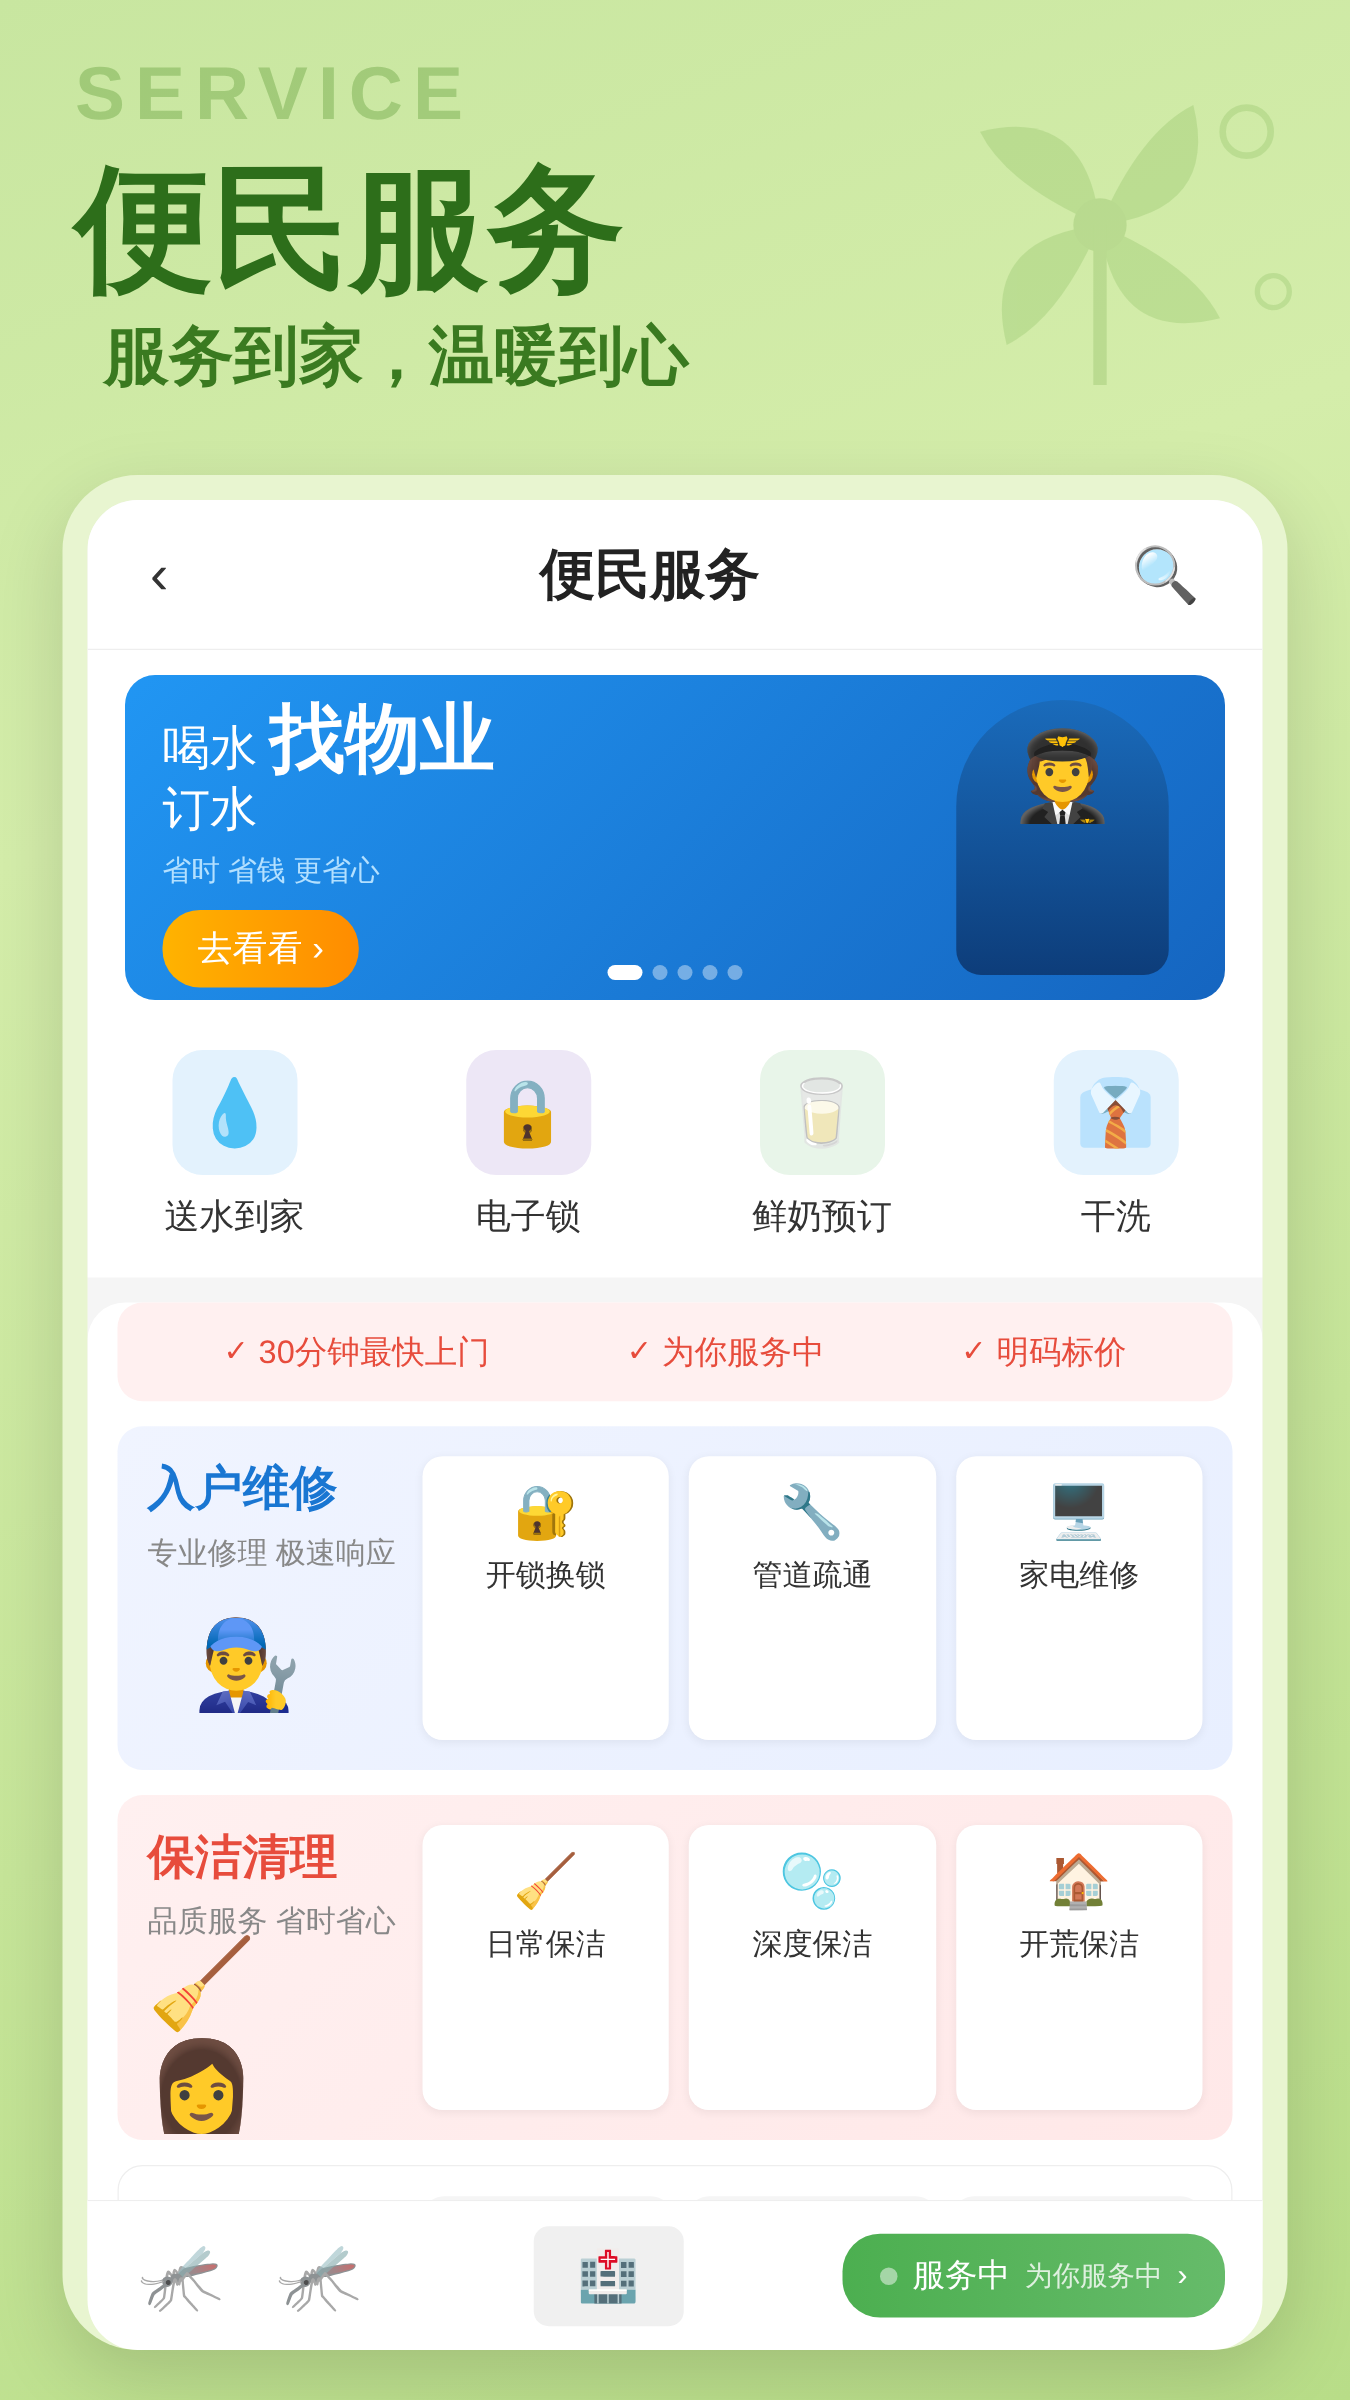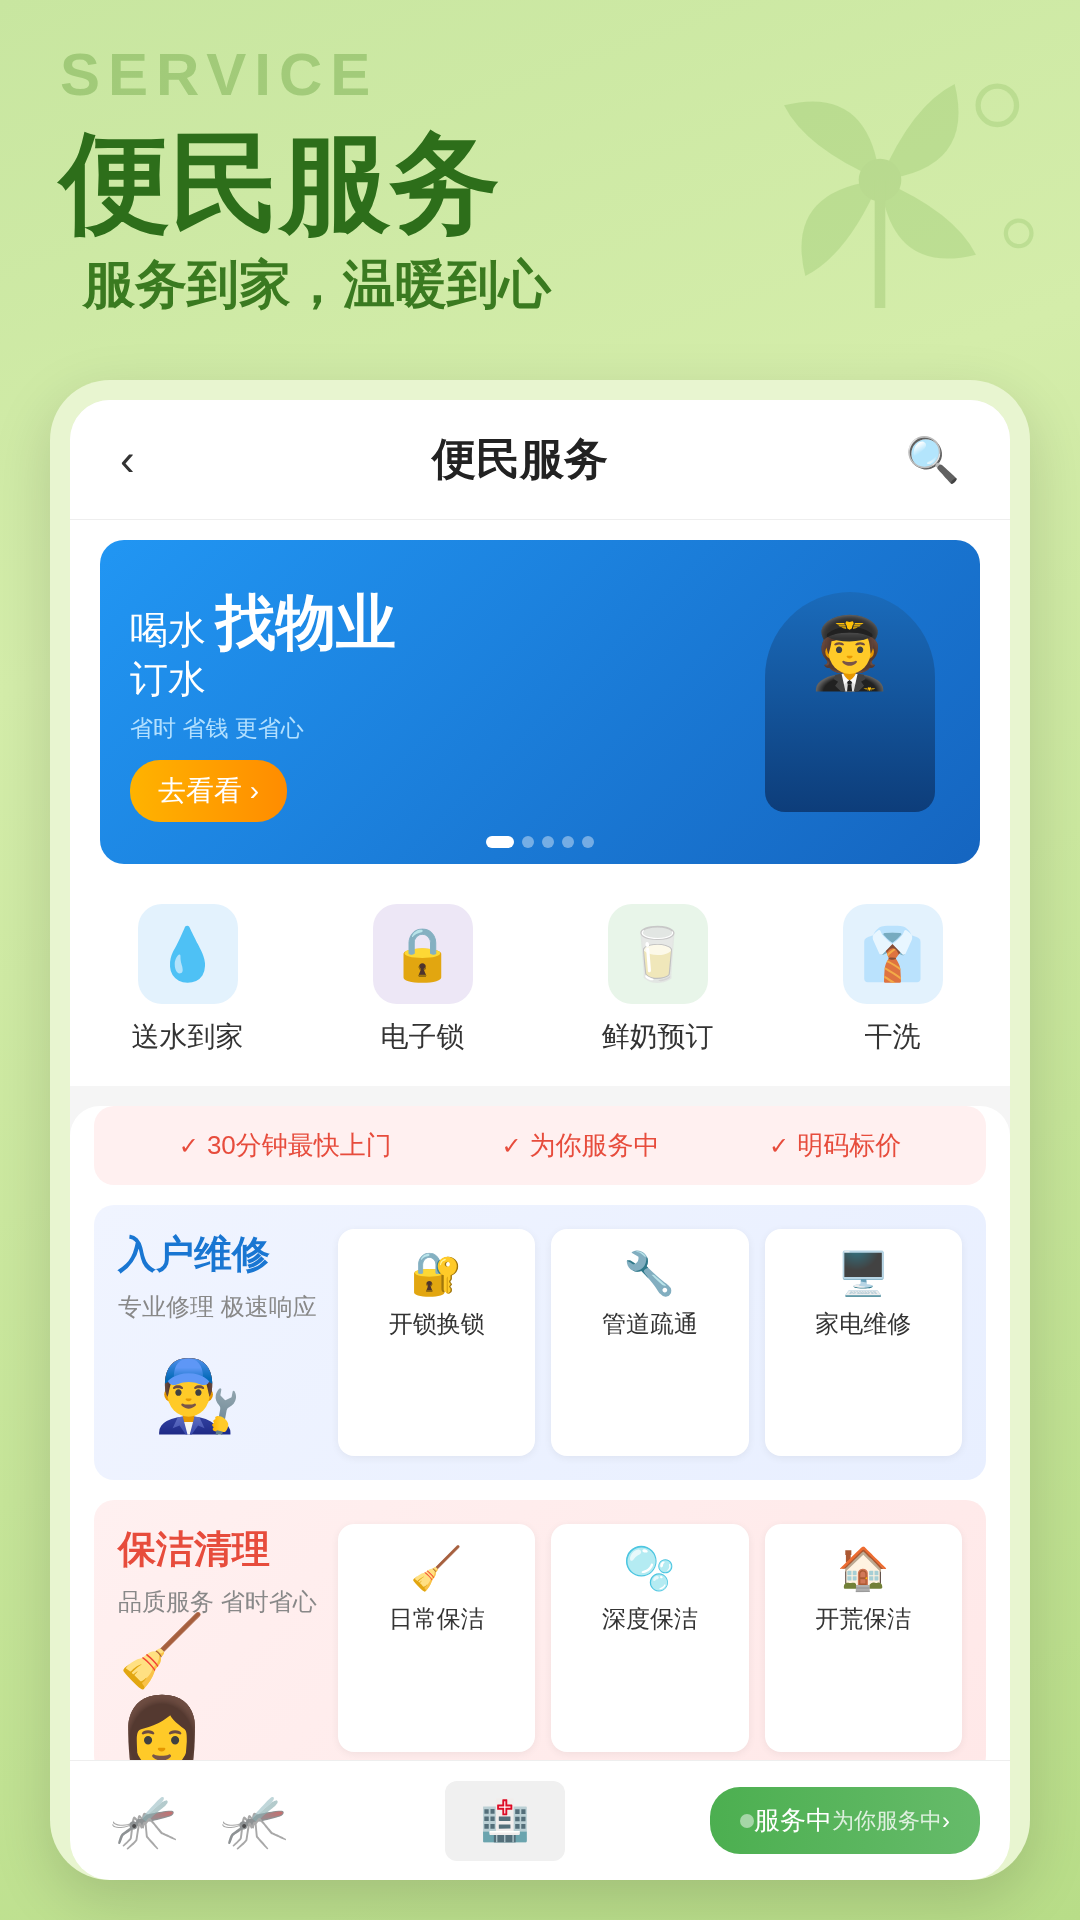--- a/index.html
+++ b/index.html
@@ -104,21 +104,21 @@
 
     
     .banner-container {
       background: white;
       padding: 20px 30px;
     }
 
     .banner {
       background: linear-gradient(135deg, #2196F3 0%, #1565C0 100%);
       border-radius: 24px;
-      height: 324px;
+      height: 260px;
       display: flex;
       align-items: center;
       padding: 30px;
       position: relative;
       overflow: hidden;
     }
 
     .banner-text-area {
       flex: 1;
     }
@@ -377,20 +377,21 @@
     }
 
     .service-chip {
       background: linear-gradient(90deg, #4CAF50, #66BB6A);
       border-radius: 30px;
       padding: 16px 30px;
       color: white;
       font-size: 26px;
       display: flex;
       align-items: center;
+      gap: 12px;
       cursor: pointer;
     }
 
     .chip-dot {
       width: 14px;
       height: 14px;
       border-radius: 50%;
       background: #A5D6A7;
     }
 

